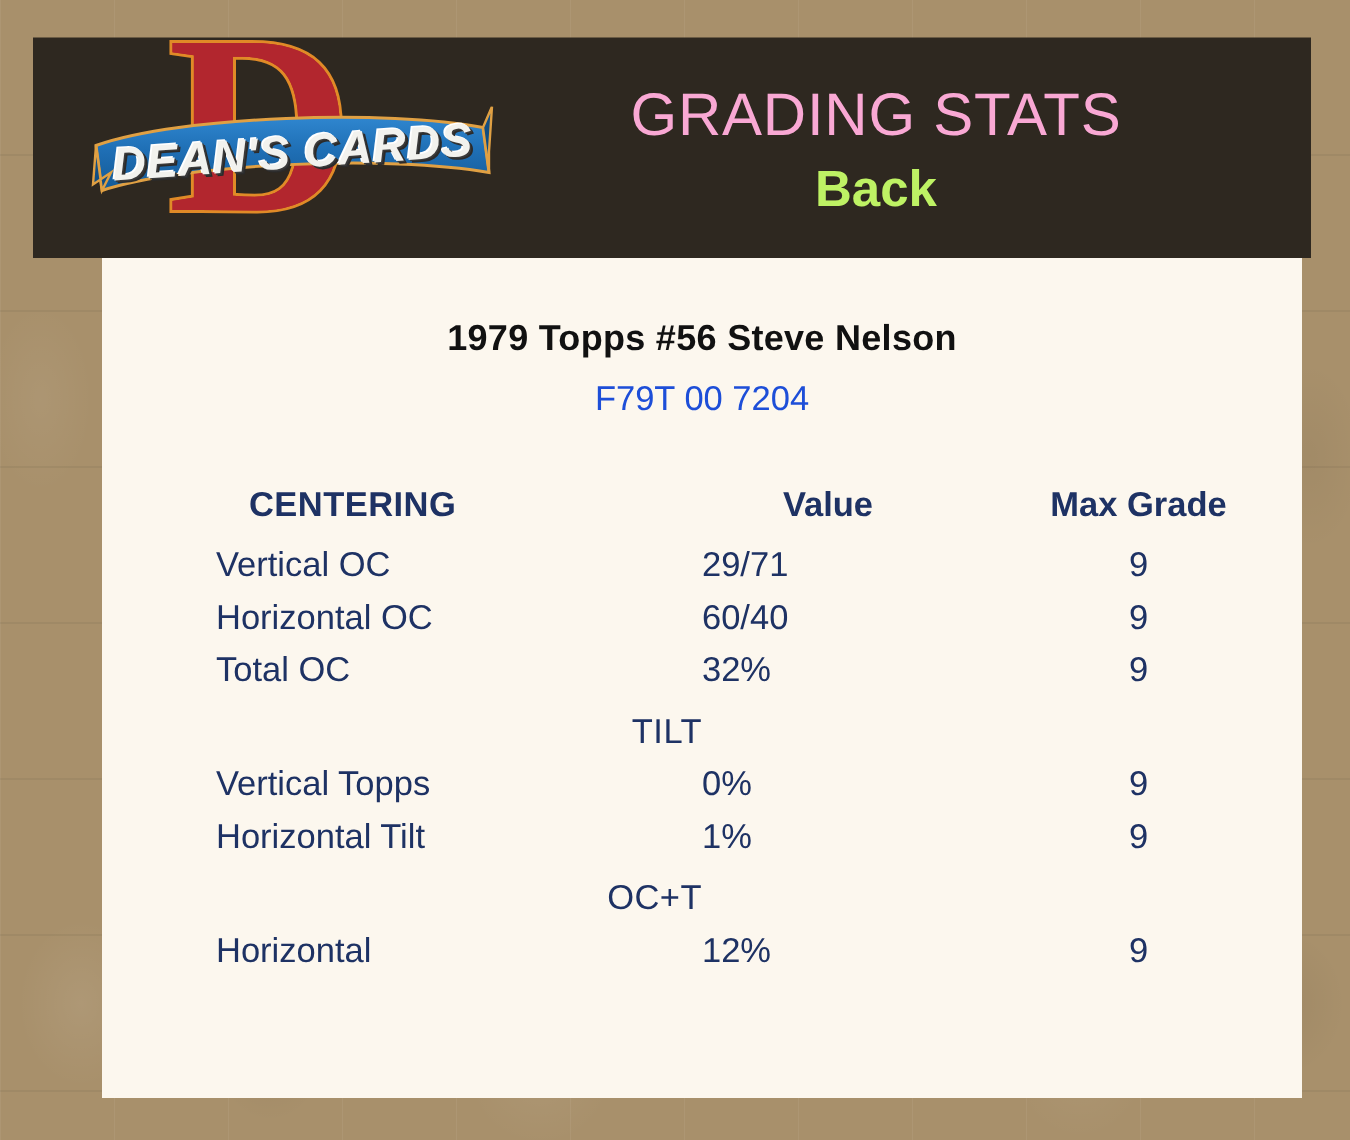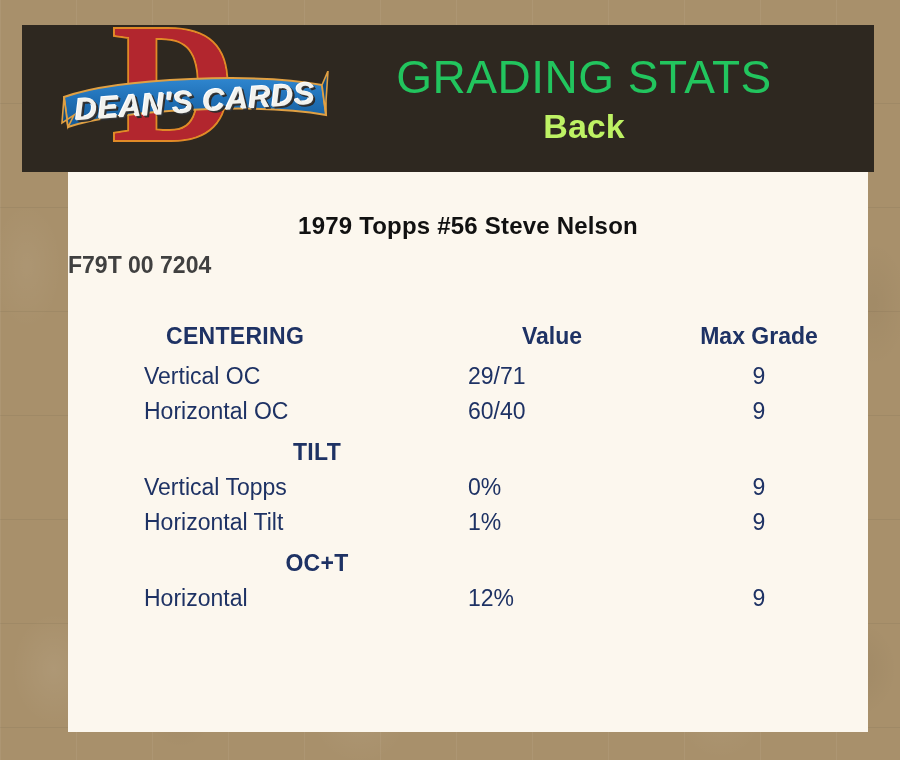--- a/index.html
+++ b/index.html
@@ -119,22 +119,22 @@
     white-space: nowrap;
   }
 
   
   #header-titles {
     flex: 1;
     text-align: center;
     padding-right: 36px;
   }
   #header-title {
-    color: #22c55e;
-    font-size: 46px;
+    color: #f9a8d4;
+    font-size: 40px;
     line-height: 52px;
     font-weight: normal;
     letter-spacing: 0.5px;
   }
   #header-subtitle {
     color: #bef264;
     font-size: 34px;
     line-height: 42px;
     font-weight: bold;
     margin-top: 2px;
@@ -152,24 +152,24 @@
 
   #card-title {
     text-align: center;
     font-size: 24px;
     font-weight: bold;
     color: #111111;
     margin-top: 40px;
     letter-spacing: 0.2px;
   }
   #card-id {
-    text-align: left;
+    text-align: center;
     font-size: 23px;
-    font-weight: bold;
-    color: #404040;
+    font-weight: normal;
+    color: #1d4ed8;
     margin-top: 12px;
   }
 
   
   #stats {
     margin: 44px 0 0 0;
     width: 100%;
     border-collapse: collapse;
     color: #1e3264;
   }
@@ -204,22 +204,22 @@
   }
   #stats td.td-value {
     text-align: left;
     padding-right: 32px;
   }
   #stats td.td-grade {
     text-align: center;
     padding-right: 18px;
   }
   #stats tr.section-row td.td-section {
-    font-weight: bold;
-    text-align: center;
+    font-weight: normal;
+    text-align: right;
     padding-left: 98px;
     padding-top: 10px;
     letter-spacing: 0.3px;
   }
 </style>
 </head>
 <body>
 
 <div id="bg-texture"></div>
 
@@ -285,20 +285,25 @@
         <tr>
           <td class="td-label">Vertical OC</td>
           <td class="td-value">29/71</td>
           <td class="td-grade">9</td>
         </tr>
         <tr>
           <td class="td-label">Horizontal OC</td>
           <td class="td-value">60/40</td>
           <td class="td-grade">9</td>
         </tr>
+        <tr>
+          <td class="td-label">Total OC</td>
+          <td class="td-value">32%</td>
+          <td class="td-grade">9</td>
+        </tr>
 
         <tr class="section-row">
           <td class="td-section">TILT</td>
           <td class="td-value"></td>
           <td class="td-grade"></td>
         </tr>
         <tr>
           <td class="td-label">Vertical Topps</td>
           <td class="td-value">0%</td>
           <td class="td-grade">9</td>

